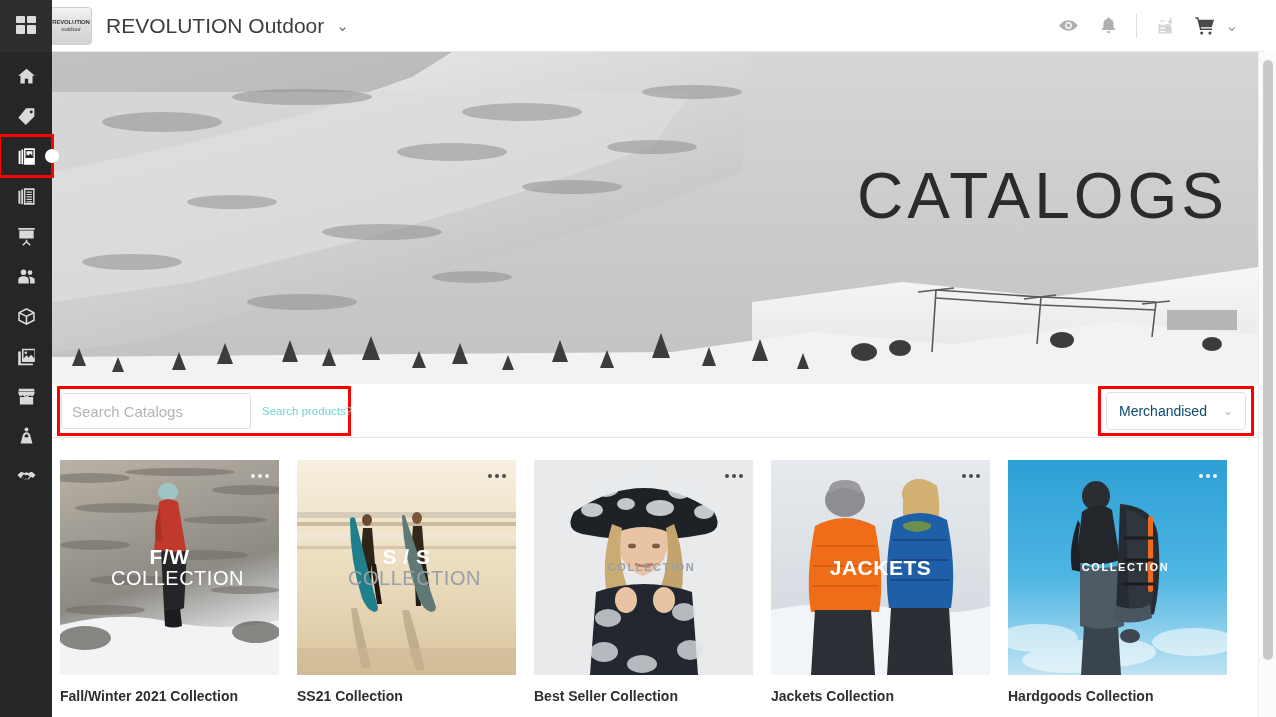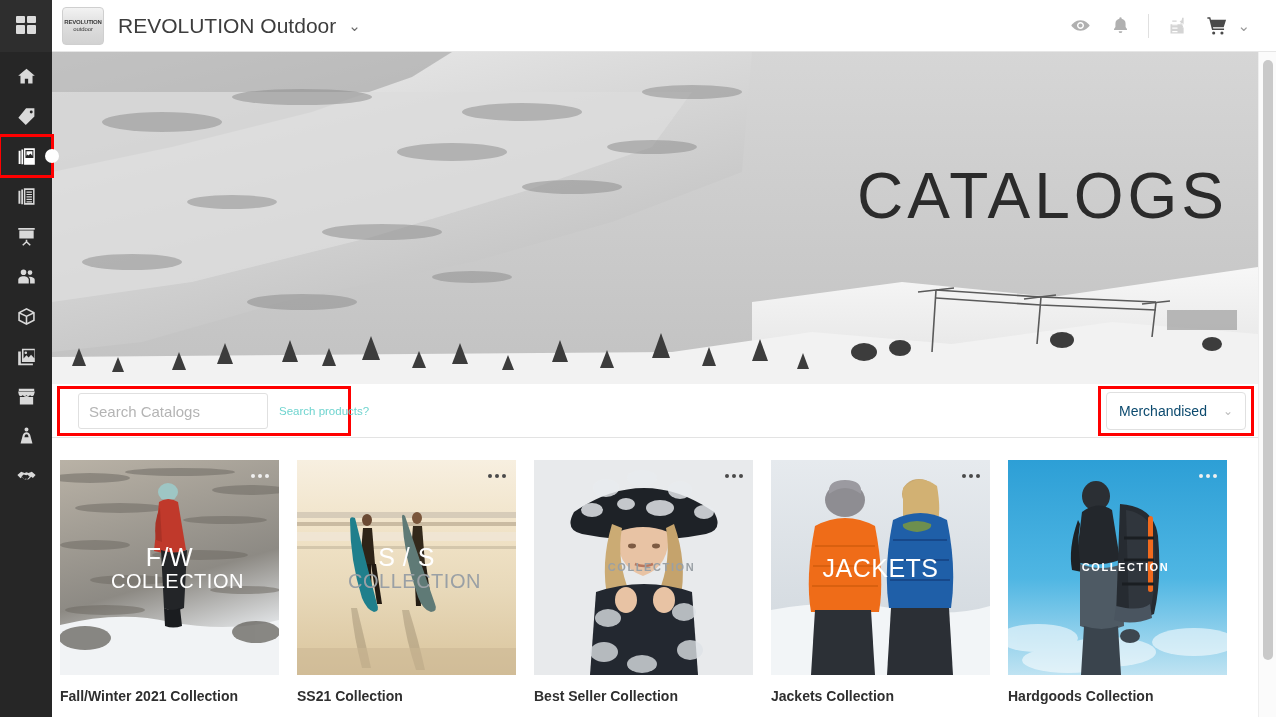--- a/index.html
+++ b/index.html
@@ -46,21 +46,21 @@
     background: #ffffff;
   }
   .s-item.highlight {
     outline: 3px solid #ff0000;
     outline-offset: -1px;
     z-index: 5;
   }
 
   
   .header {
-    position: absolute; left: 52px; top: 0;
+    position: absolute; left: 40px; top: 0;
     width: 1224px; height: 52px;
     background: #ffffff;
     display: flex; align-items: center;
     border-bottom: 1px solid #e6e6e6;
     z-index: 20;
   }
   .brand-logo {
     width: 42px; height: 38px; margin-left: 10px;
     border-radius: 4px;
     background: linear-gradient(180deg,#f2f2f2 0%,#dcdcdc 55%,#d2d2d2 100%);
@@ -114,21 +114,21 @@
     border-bottom: 1px solid #e3e3e3;
   }
   .search-wrap {
     position: absolute; left: 5px; top: 2px;
     width: 294px; height: 50px;
     border: 3px solid #ff0000;
     display: flex; align-items: center;
     background: #fff;
   }
   .search-input {
-    width: 190px; height: 36px; margin-left: 18px;
+    width: 190px; height: 36px; margin-left: 1px;
     border: 1px solid #e0e0e0; border-radius: 3px;
     padding: 0 10px;
     font-size: 15px; color: #444;
     font-family: "Liberation Sans", sans-serif;
     background: #fff; outline: none;
   }
   .search-input::placeholder { color: #b4b4b4; }
   .search-alt-link {
     margin-left: 11px; font-size: 11.5px; color: #6fd4cf;
     cursor: pointer; white-space: nowrap; font-weight: 400;
@@ -163,21 +163,21 @@
     overflow: hidden; background: #ccc;
   }
   .card-img svg { position:absolute; left:0; top:0; width:100%; height:100%; display:block;}
   .card-overlay {
     position: absolute; left: 0; right: 0; top: 50%;
     transform: translateY(-50%);
     text-align: center; color: #ffffff;
     line-height: 1.08; pointer-events: none;
     font-family: "Liberation Sans", sans-serif;
   }
-  .ov-main { font-size: 25px; font-weight: 400; letter-spacing: 0.5px; display:block; }
+  .ov-main { font-size: 21px; font-weight: 700; letter-spacing: 0.5px; display:block; }
   .ov-sub  { font-size: 20px; font-weight: 400; letter-spacing: 0.5px; display:block;padding-left:16px; }
   .ov-sub.small { font-size: 11px; font-weight: 700; letter-spacing: 1.6px; }
   .ov-dim { color: #9aa0a5; }
   .card-menu {
     position: absolute; right: 10px; top: 14px;
     display: flex; gap: 3px; cursor: pointer; z-index: 4;
   }
   .card-menu span { width: 4px; height: 4px; border-radius: 50%; background: #4a4a4a; display:block; }
   .card-menu.light span { background: #f0f0f0; }
   .card-title {

